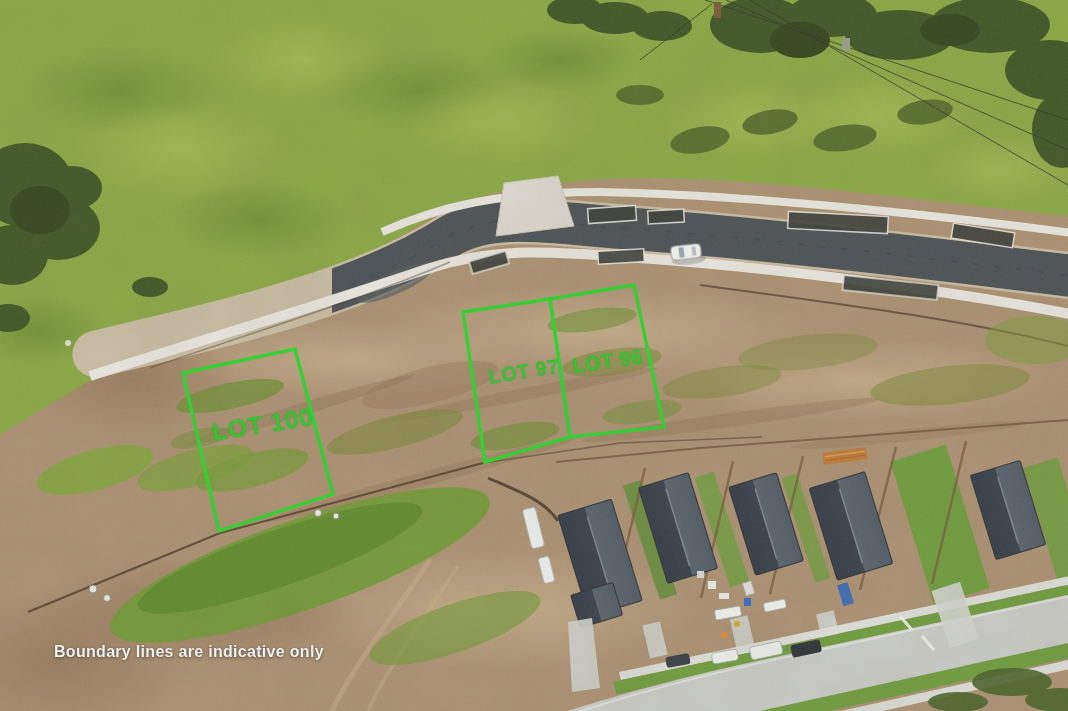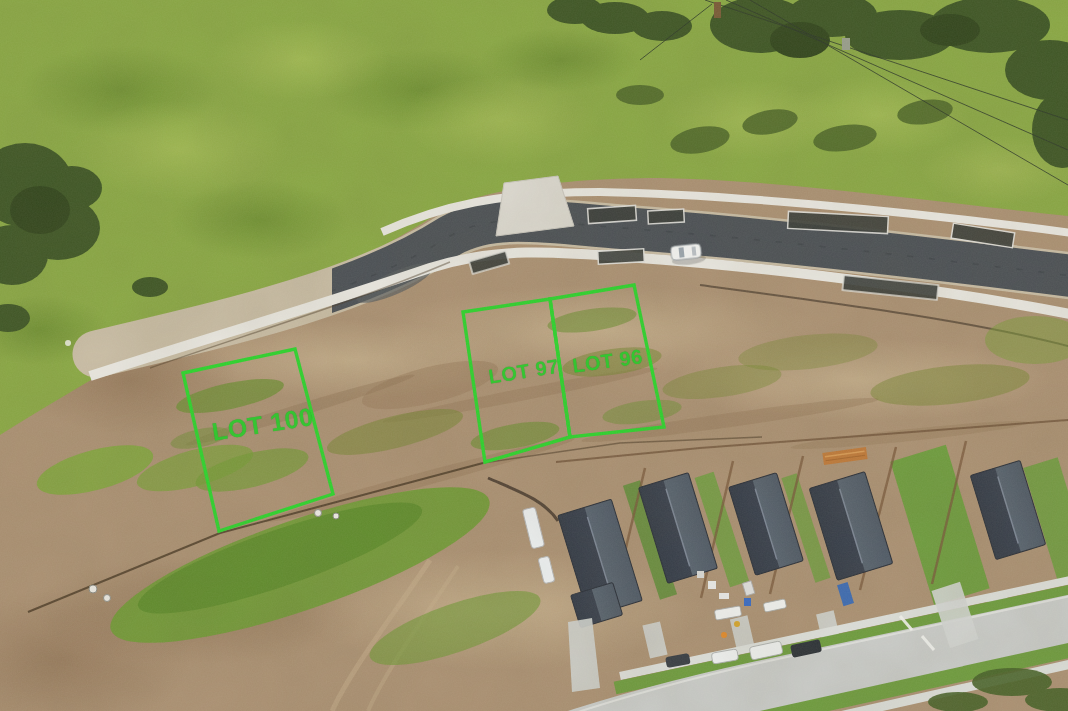--- a/index.html
+++ b/index.html
@@ -315,13 +315,14 @@
     <polygon points="550,299 634,285 664,427 570,437"></polygon>
   </g>
 
   <rect width="1068" height="711" filter="url(#grainCoarse)" opacity=".12"></rect>
   <rect width="1068" height="711" filter="url(#grainFine)" opacity=".07"></rect>
 </svg>
 
   <div class="lot-label l100">LOT 100</div>
   <div class="lot-label l97">LOT 97</div>
   <div class="lot-label l96">LOT 96</div>
+  <div class="watermark">Boundary lines are indicative only</div>
 </div>
 
 </body></html>

